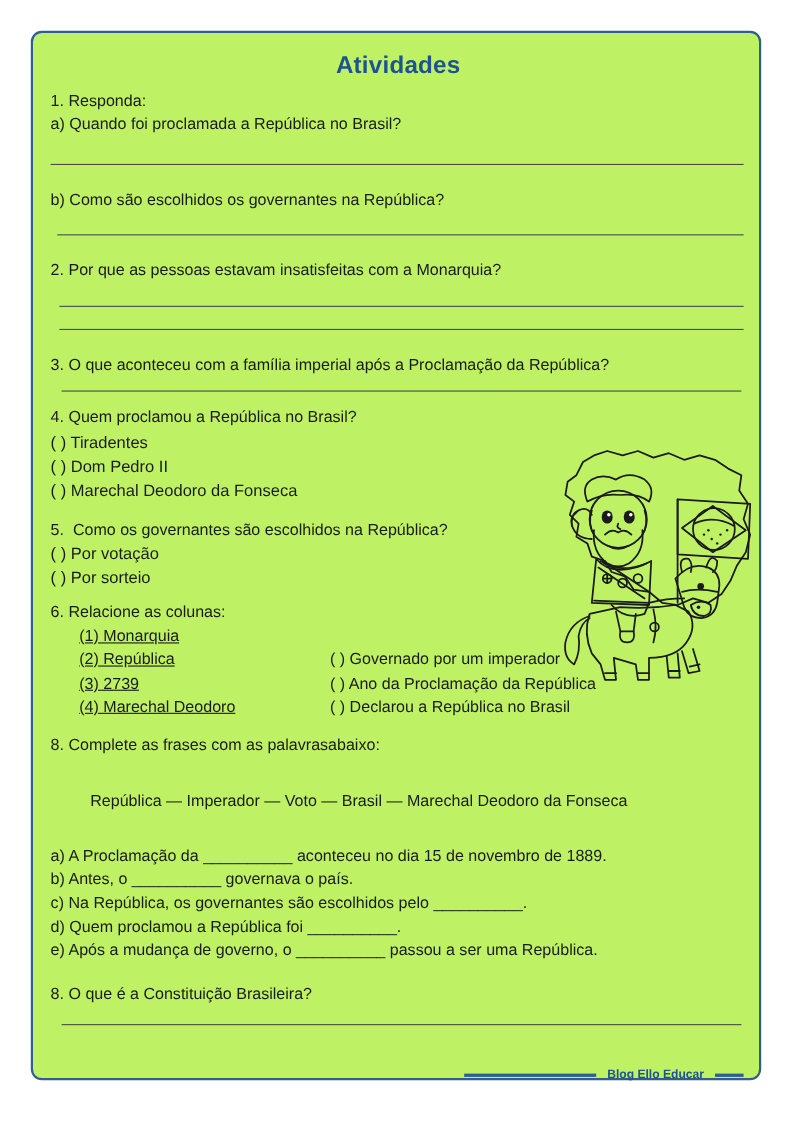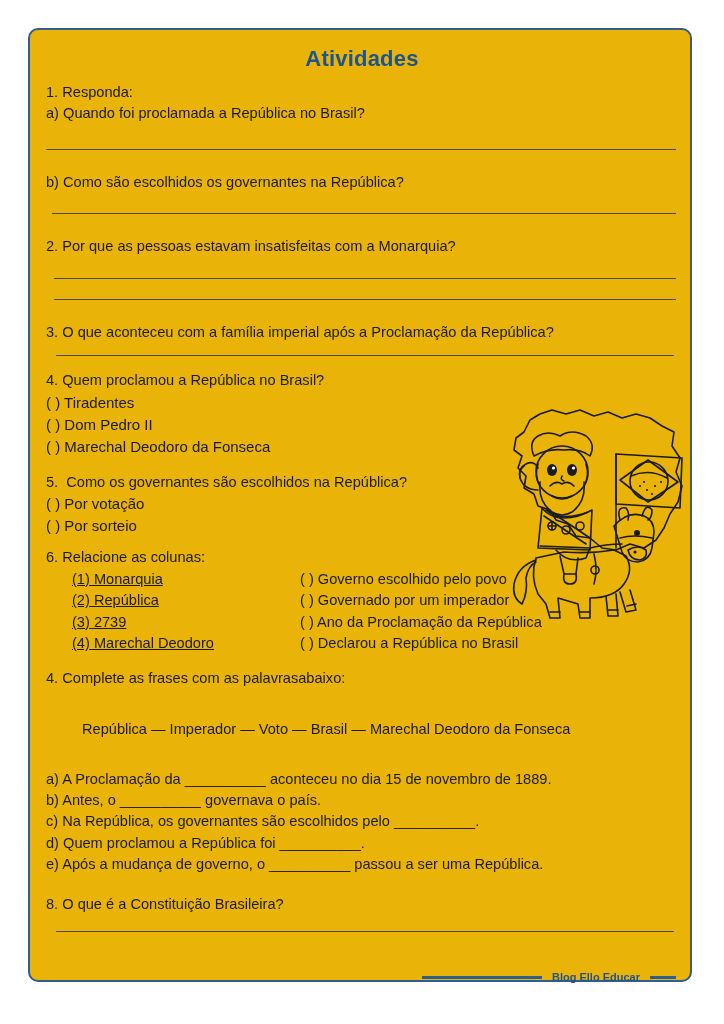--- a/index.html
+++ b/index.html
@@ -19,21 +19,21 @@
 
   .sheet {
     position: absolute;
     left: 28px;
     top: 28px;
     width: 664px;
     height: 954px;
     border: 2px solid #2f5f8f;
     border-radius: 10px;
     box-sizing: border-box;
-    background: #eab308;
+    background: #bef264;
   }
 
   .inner {
     position: absolute;
     left: 16px;
     top: 10px;
     width: 632px;
   }
 
   .title {
@@ -282,39 +282,38 @@
       <p class="q">5.  Como os governantes são escolhidos na República?</p>
       <p class="opt">( ) Por votação</p>
       <p class="opt">( ) Por sorteio</p>
     </div>
 
     <div class="sp-10"></div>
     <div class="block-mc">
       <p class="q">6. Relacione as colunas:</p>
       <div class="match-row">
         <div class="match-left">(1) Monarquia</div>
-        <div class="match-right">( ) Governo escolhido pelo povo</div>
       </div>
       <div class="match-row">
         <div class="match-left">(2) República</div>
         <div class="match-right">( ) Governado por um imperador</div>
       </div>
       <div class="match-row">
         <div class="match-left">(3) 2739</div>
         <div class="match-right">( ) Ano da Proclamação da República</div>
       </div>
       <div class="match-row">
         <div class="match-left">(4) Marechal Deodoro</div>
         <div class="match-right">( ) Declarou a República no Brasil</div>
       </div>
     </div>
 
     <div class="sp-14"></div>
     <div>
-      <p class="q">4. Complete as frases com as palavrasabaixo:</p>
+      <p class="q">8. Complete as frases com as palavrasabaixo:</p>
       <div class="sp-14"></div>
       <p class="words">República — Imperador — Voto — Brasil — Marechal Deodoro da Fonseca</p>
       <div class="sp-14"></div>
       <p class="q">a) A Proclamação da __________ aconteceu no dia 15 de novembro de 1889.</p>
       <p class="q">b) Antes, o __________ governava o país.</p>
       <p class="q">c) Na República, os governantes são escolhidos pelo __________.</p>
       <p class="q">d) Quem proclamou a República foi __________.</p>
       <p class="q">e) Após a mudança de governo, o __________ passou a ser uma República.</p>
     </div>
 

